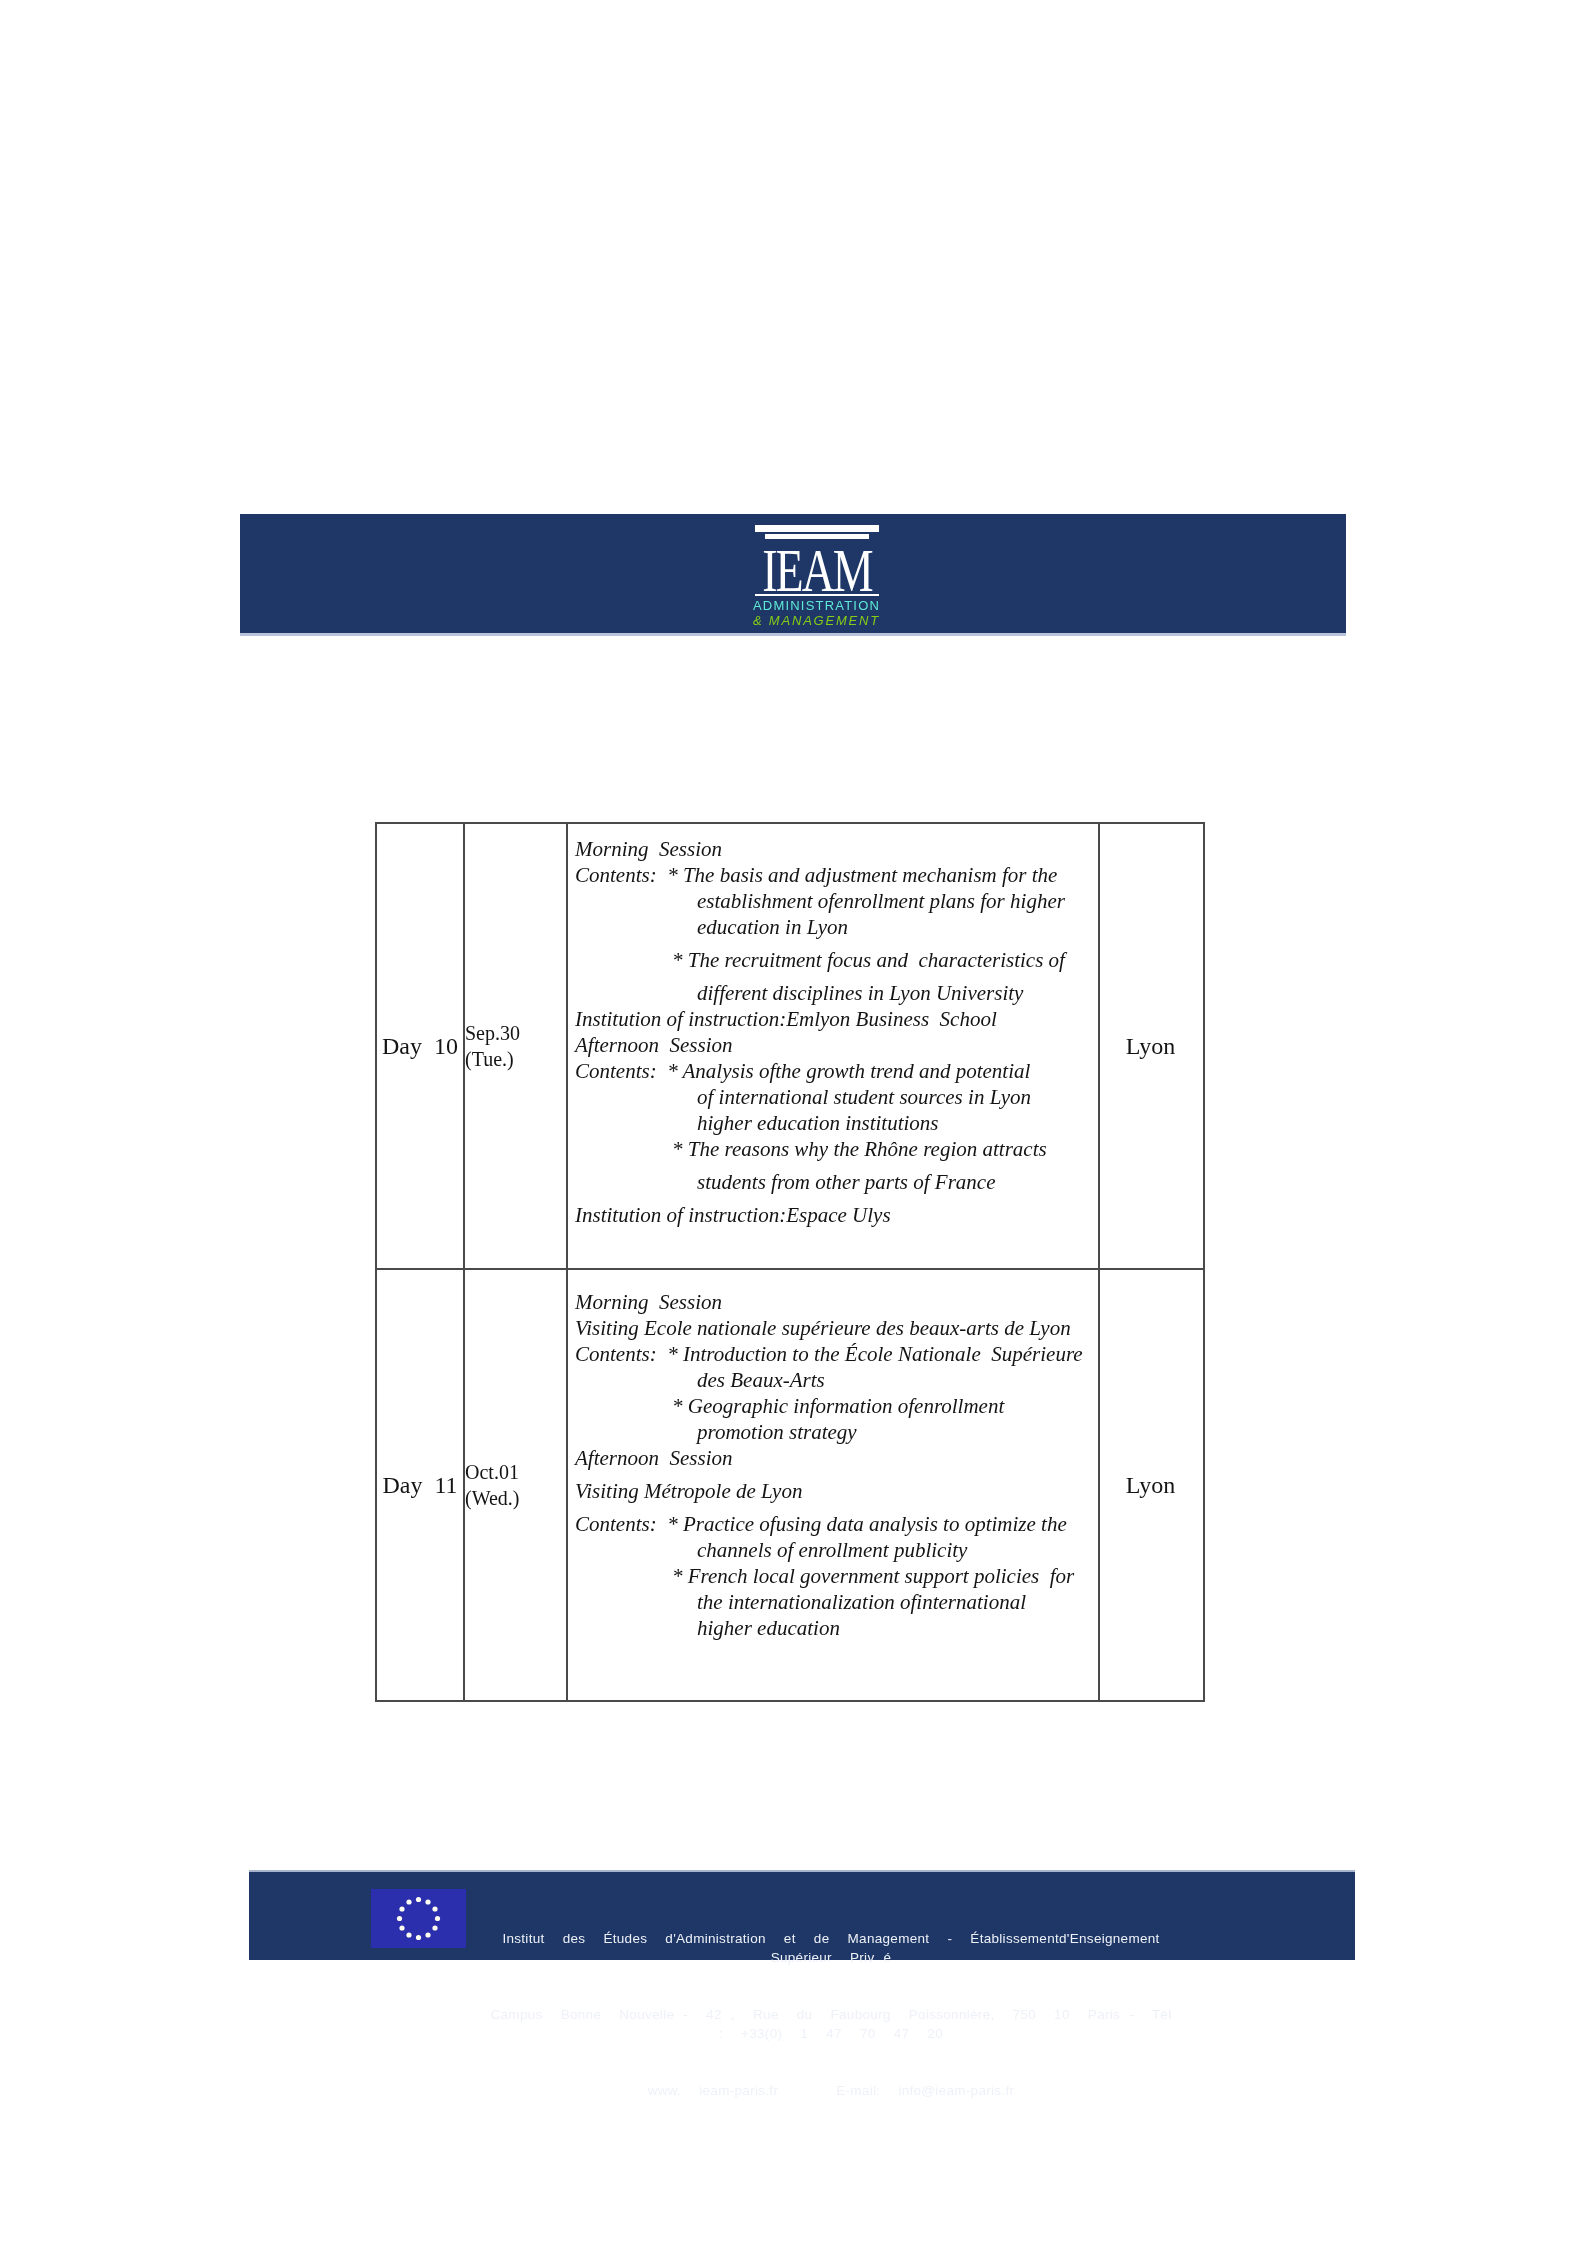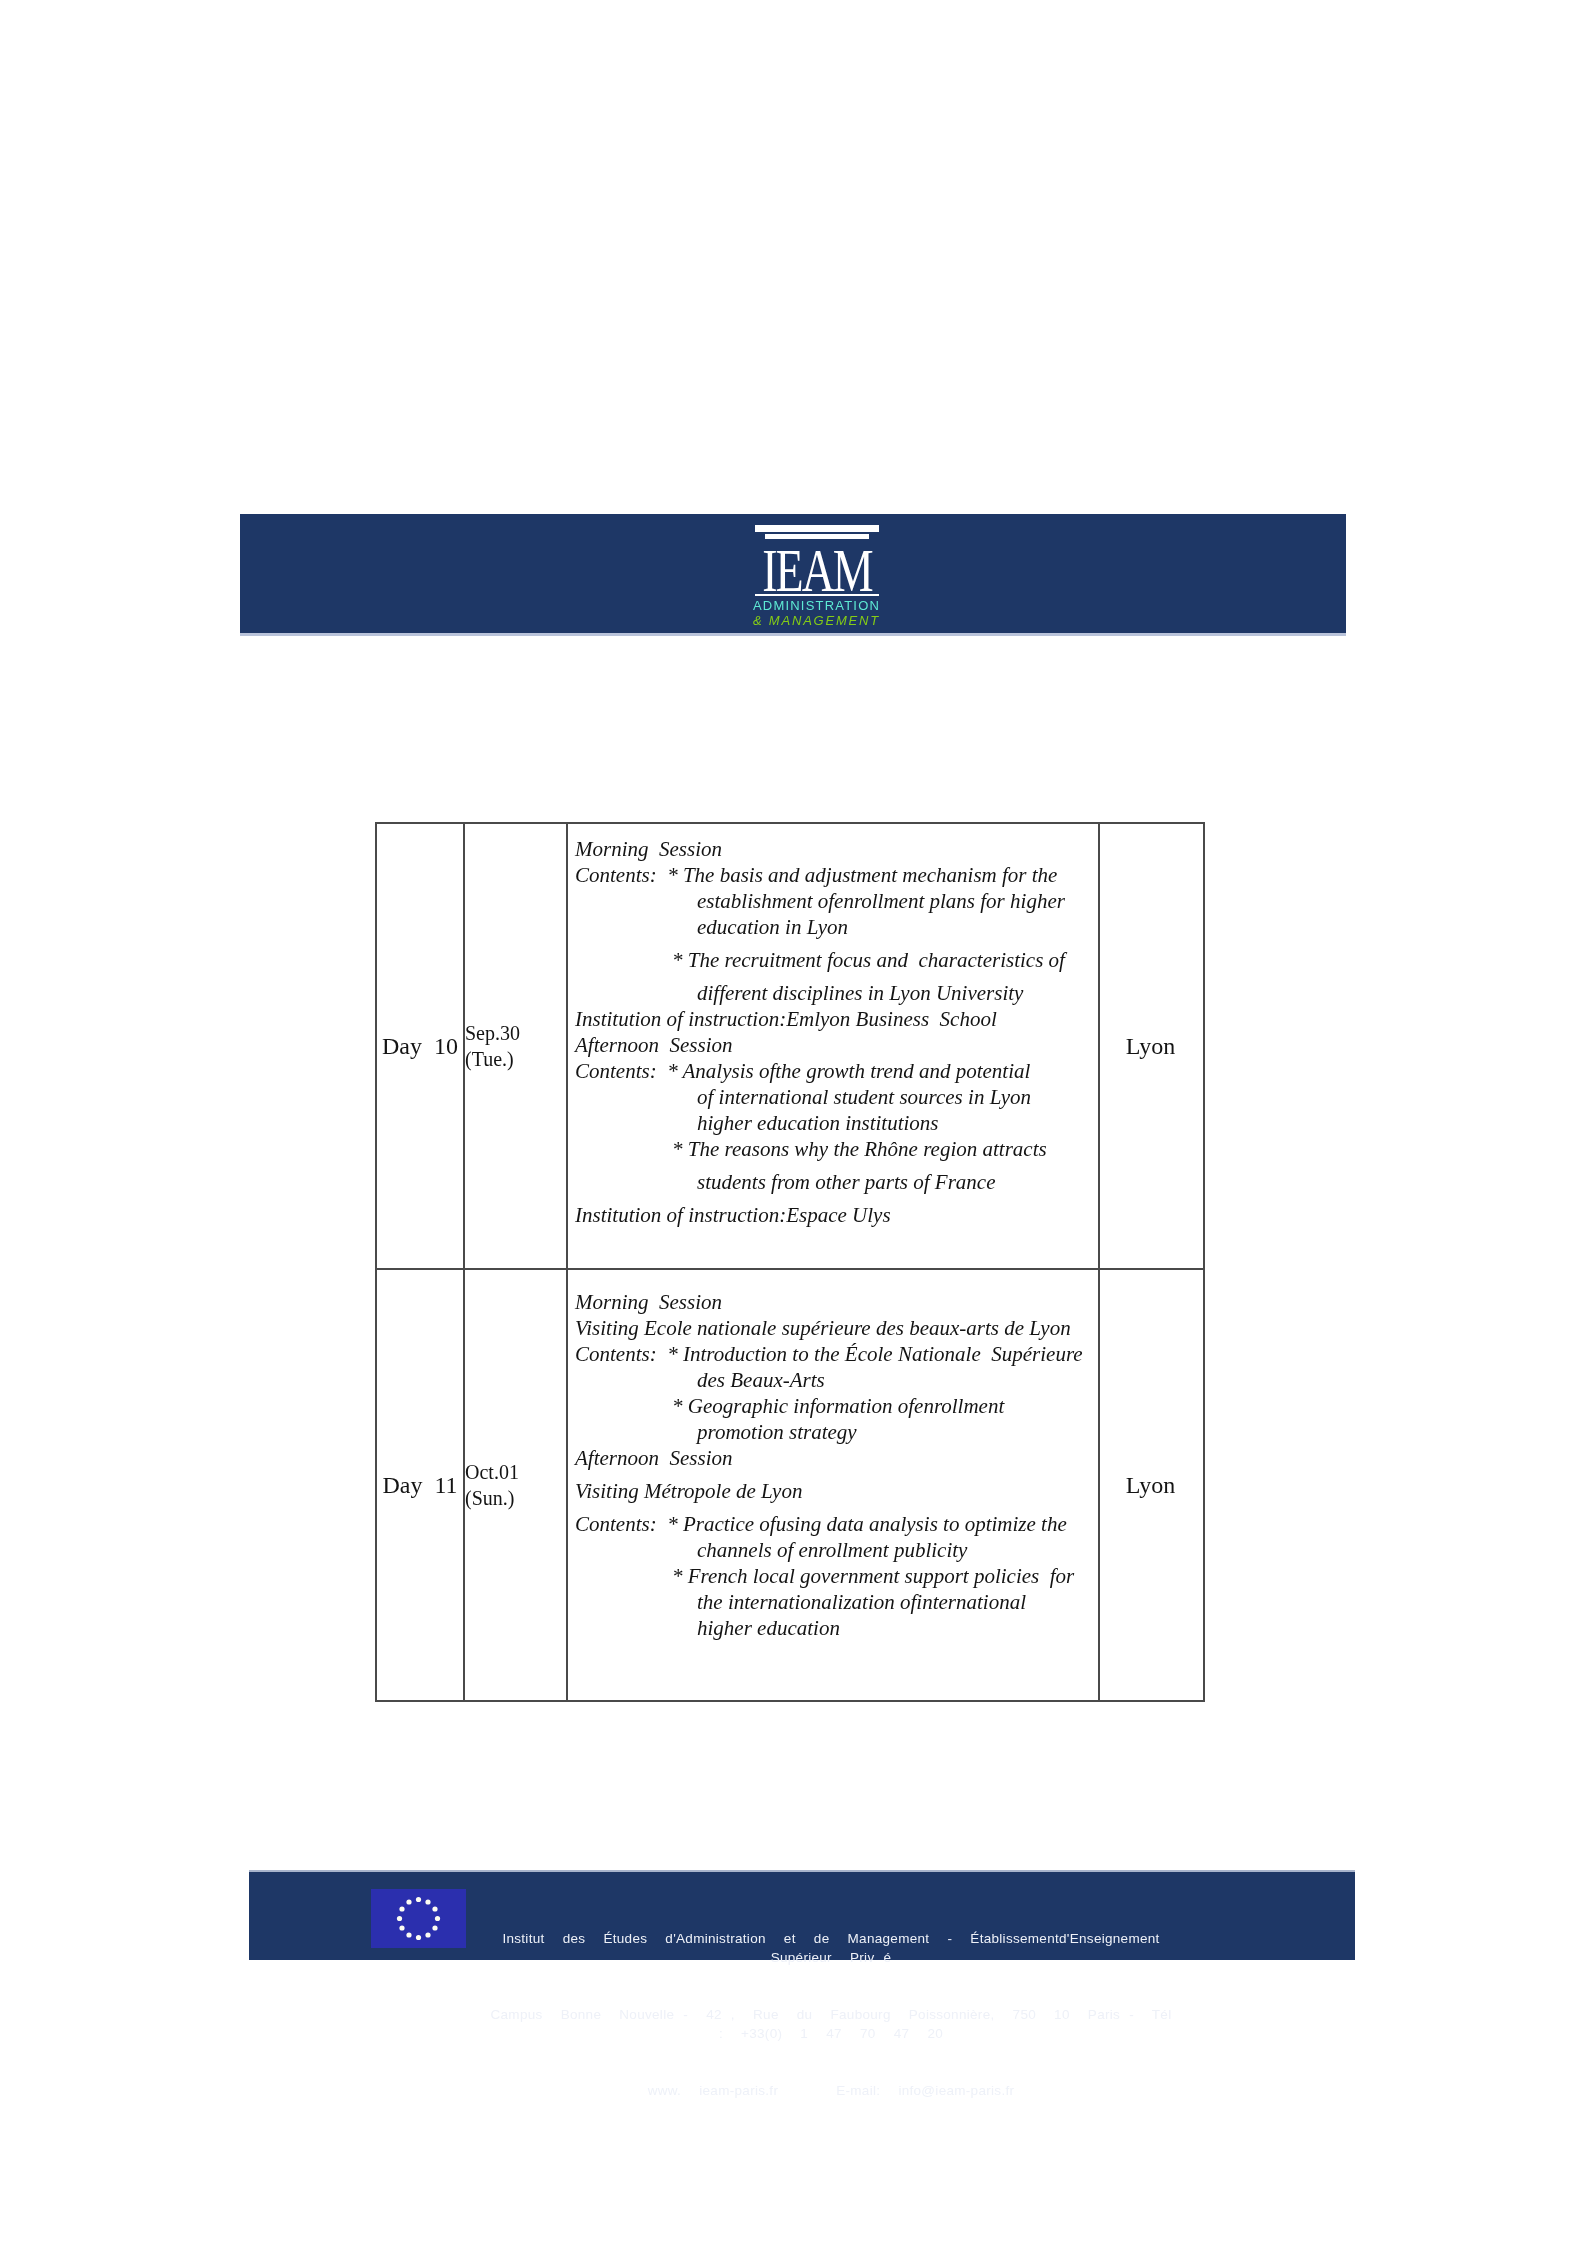--- a/index.html
+++ b/index.html
@@ -134,21 +134,21 @@
           <div class="cline ind2 mts">students from other parts of France</div>
           <div class="cline mts">Institution of instruction:Espace Ulys</div>
         </div>
       <div class="cell loc">Lyon</div>
     </div>
 
     <div class="trow r1">
       <div class="cell day">Day  11</div>
       <div class="cell date">
         <div>Oct.01</div>
-        <div>(Sun.)</div>
+        <div>(Wed.)</div>
       </div>
       <div class="cell content">
           <div class="cline mts">Morning  Session</div>
           <div class="cline mt">Visiting Ecole nationale supérieure des beaux-arts de Lyon</div>
           <div class="cline">Contents:  * Introduction to the École Nationale  Supérieure</div>
           <div class="cline ind2 mt">des Beaux-Arts</div>
           <div class="cline ind1 mt">* Geographic information ofenrollment</div>
           <div class="cline ind2">promotion strategy</div>
           <div class="cline mt">Afternoon  Session</div>
           <div class="cline mts">Visiting Métropole de Lyon</div>

